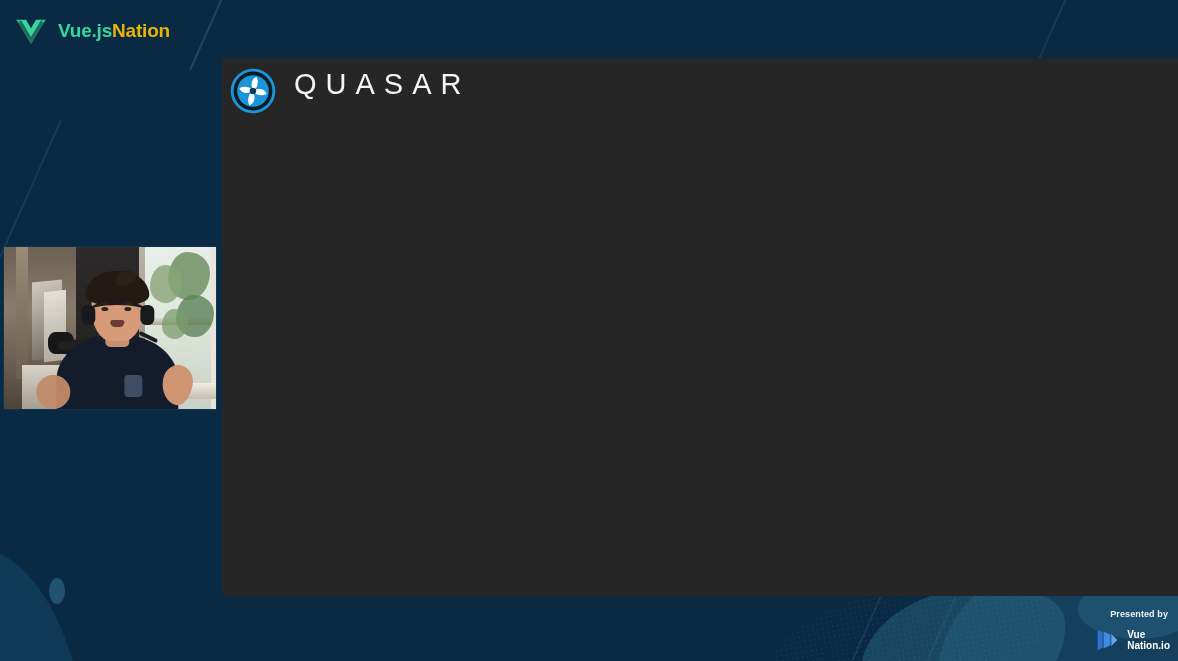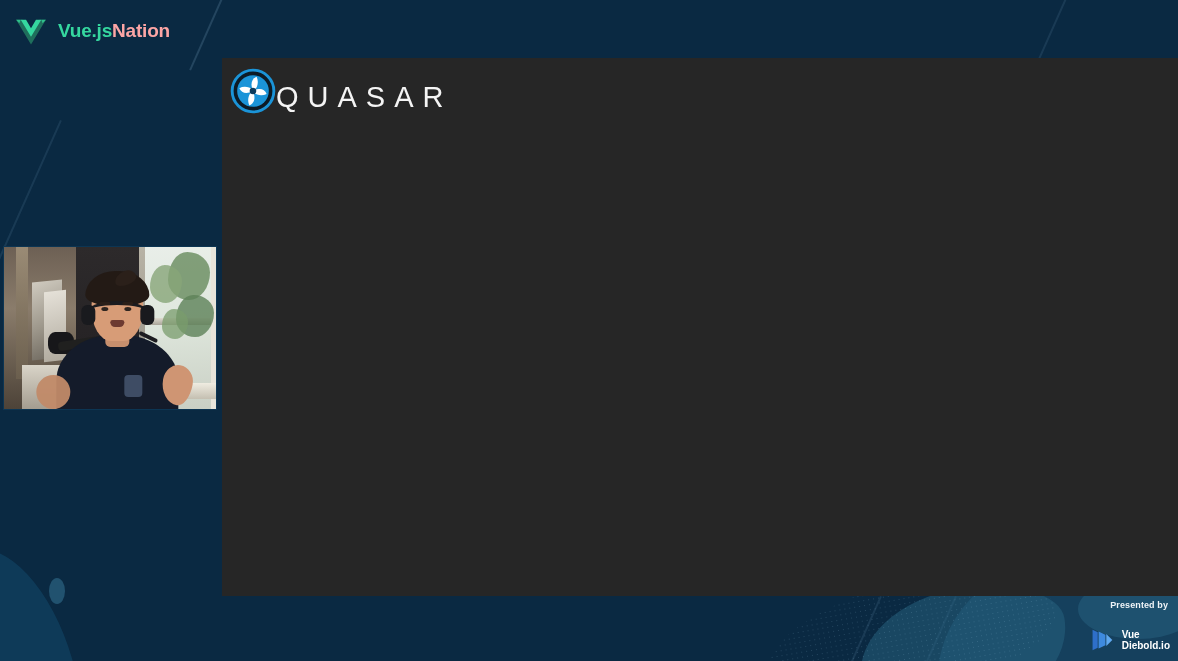--- a/index.html
+++ b/index.html
@@ -97,21 +97,21 @@
     z-index: 6;
   }
   #event-logo .mark { width: 34px; height: 34px; display: block; }
   #event-logo .wordmark {
     font-size: 19px;
     font-weight: bold;
     letter-spacing: -0.2px;
     white-space: nowrap;
   }
   #event-logo .wm-a { color: #35d79f; }
-  #event-logo .wm-b { color: #fca5a5; }
+  #event-logo .wm-b { color: #eab308; }
 
   
   #webcam {
     position: absolute;
     left: 3px; top: 246px;
     width: 214px; height: 164px;
     overflow: hidden;
     z-index: 5;
     background: #2b2b30;
     border: 1px solid #0c3553;
@@ -216,21 +216,22 @@
     width: 956px; height: 538px;
     background: #262626;
     overflow: hidden;
     z-index: 4;
   }
 
   #slide-brand {
     position: absolute;
     left: 8px; top: 10px;
     display: flex;
-    align-items: flex-end;
+    align-items: flex-start;
+    gap: 18px;
   }
   #slide-brand .q-mark { width: 46px; height: 46px; display: block; }
   #slide-brand .q-word {
     color: #f4f4f4;
     font-size: 29px;
     font-weight: 300;
     letter-spacing: 9px;
     font-family: "Liberation Sans", sans-serif;
   }
 
@@ -251,21 +252,21 @@
     position: absolute;
     right: 8px; bottom: 8px;
     z-index: 8;
     text-align: right;
   }
   #presented-by .pb-label {
     color: #eef3f7;
     font-size: 9px;
     font-weight: bold;
     letter-spacing: 0.1px;
-    margin-bottom: 17px;
+    margin-bottom: 8px;
     margin-right: 2px;
   }
   #presented-by .pb-row {
     display: flex;
     align-items: center;
     gap: 8px;
   }
   #presented-by .pb-mark { width: 24px; height: 26px; display: block; flex: 0 0 auto; }
   #presented-by .pb-word {
     color: #ffffff;
@@ -374,18 +375,18 @@
     <div class="pb-row">
       <span>
         <svg class="pb-mark" viewBox="0 0 28 30" aria-hidden="true">
           <path d="M3 3 L3 27 L9 24 L9 6 Z" fill="#2e6fc9"></path>
           <path d="M10 5 L10 25 L18 21 L18 9 Z" fill="#3e8ade"></path>
           <path d="M19 8 L19 22 L26 15 Z" fill="#5fa8ef"></path>
         </svg>
       </span>
       <span class="pb-word">
         <span>Vue</span><br>
-        <span>Diebold.io</span>
+        <span>Nation.io</span>
       </span>
     </div>
   </div>
 
 </div>
 
 </body></html>

